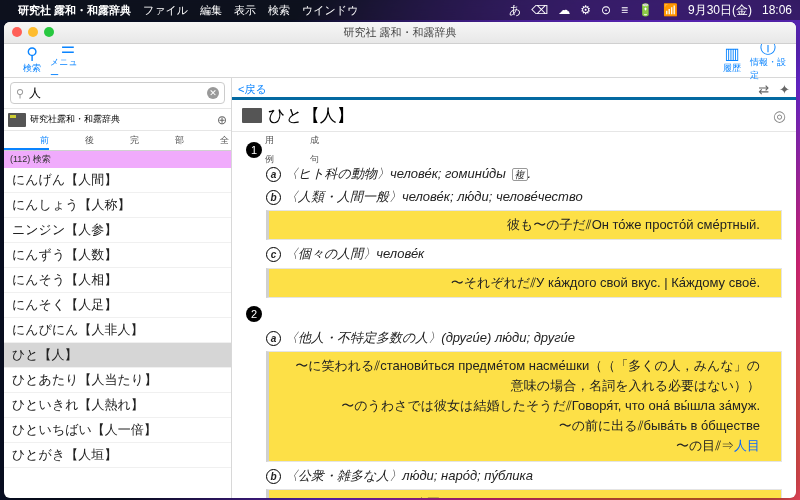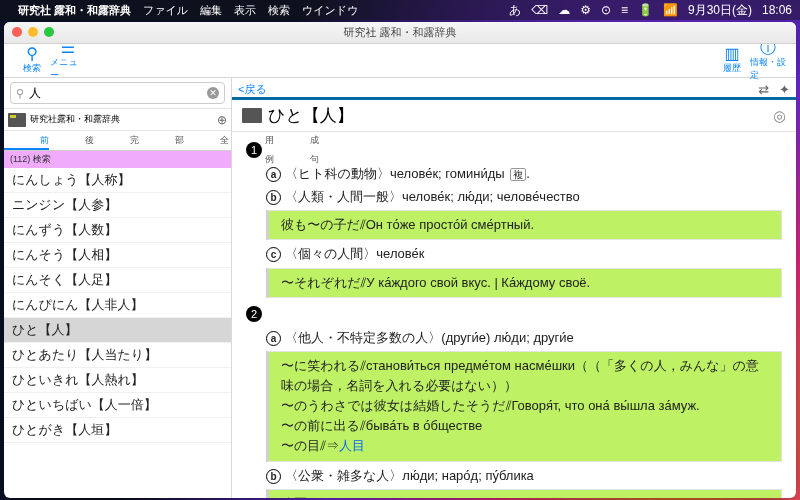--- a/index.html
+++ b/index.html
@@ -42,22 +42,22 @@
   .backbar .spacer { flex:1; }
   .backbar .ricon2 { margin-left:10px; color:#666; font-size:13px; }
   .entryhead { display:flex; align-items:center; padding:4px 10px; border-bottom:1px solid #e6e6e6; }
   .entryhead .book { width:20px; height:15px; background:#555; border-radius:1px; margin-right:6px; }
   .entryhead .hw { font-size:17px; }
   .entryhead .spacer { flex:1; }
   .entryhead .ricon2 { color:#888; font-size:15px; }
   .defs { flex:1; overflow-y:auto; padding:6px 14px 12px; font-size:13px; color:#222; line-height:1.55; }
   .sensenum { display:inline-block; width:16px; height:16px; background:#000; color:#fff; border-radius:50%; text-align:center; line-height:16px; font-size:11px; margin:4px 0; }
   .sub { display:inline-block; width:15px; height:15px; border:1.5px solid #000; border-radius:50%; text-align:center; line-height:13px; font-size:10px; font-weight:bold; margin-right:4px; }
-  .defline { margin:2px 0 3px 20px; }
-  .ex { margin:2px 0 4px 20px; border:1px solid #e4e4e4; border-left:3px solid #d0d0d0; padding:4px 12px; background:#bef264; }
+  .defline { margin:2px 0 3px 20px;font-style:italic; }
+  .ex { margin:2px 0 4px 20px; border:1px solid #e4e4e4; border-left:3px solid #d0d0d0; padding:4px 21px; background:#fde047;text-align:right; }
   .tag { font-size:10px; border:1px solid #999; padding:0 2px; border-radius:2px; margin-left:2px; }
   .link { color:#0a66ff; }
 </style>
 </head>
 <body>
 
 <div class="desktop"></div>
 
 <div class="menubar">
   <span class="apple"></span>
@@ -126,20 +126,21 @@
           <span class="tab active">前方</span>
           <span class="tab">後方</span>
           <span class="tab">完全</span>
           <span class="tab">部分</span>
           <span class="tab">全文</span>
           <span class="tab">用例</span>
           <span class="tab">成句</span>
         </div>
       <div class="resultcount">(112) 検索</div>
       <div class="results" id="results">
+          <div class="result">にんげん【人間】</div>
           <div class="result">にんしょう【人称】</div>
           <div class="result">ニンジン【人参】</div>
           <div class="result">にんずう【人数】</div>
           <div class="result">にんそう【人相】</div>
           <div class="result">にんそく【人足】</div>
           <div class="result">にんぴにん【人非人】</div>
           <div class="result selected">ひと【人】</div>
           <div class="result">ひとあたり【人当たり】</div>
           <div class="result">ひといきれ【人熱れ】</div>
           <div class="result">ひといちばい【人一倍】</div>

